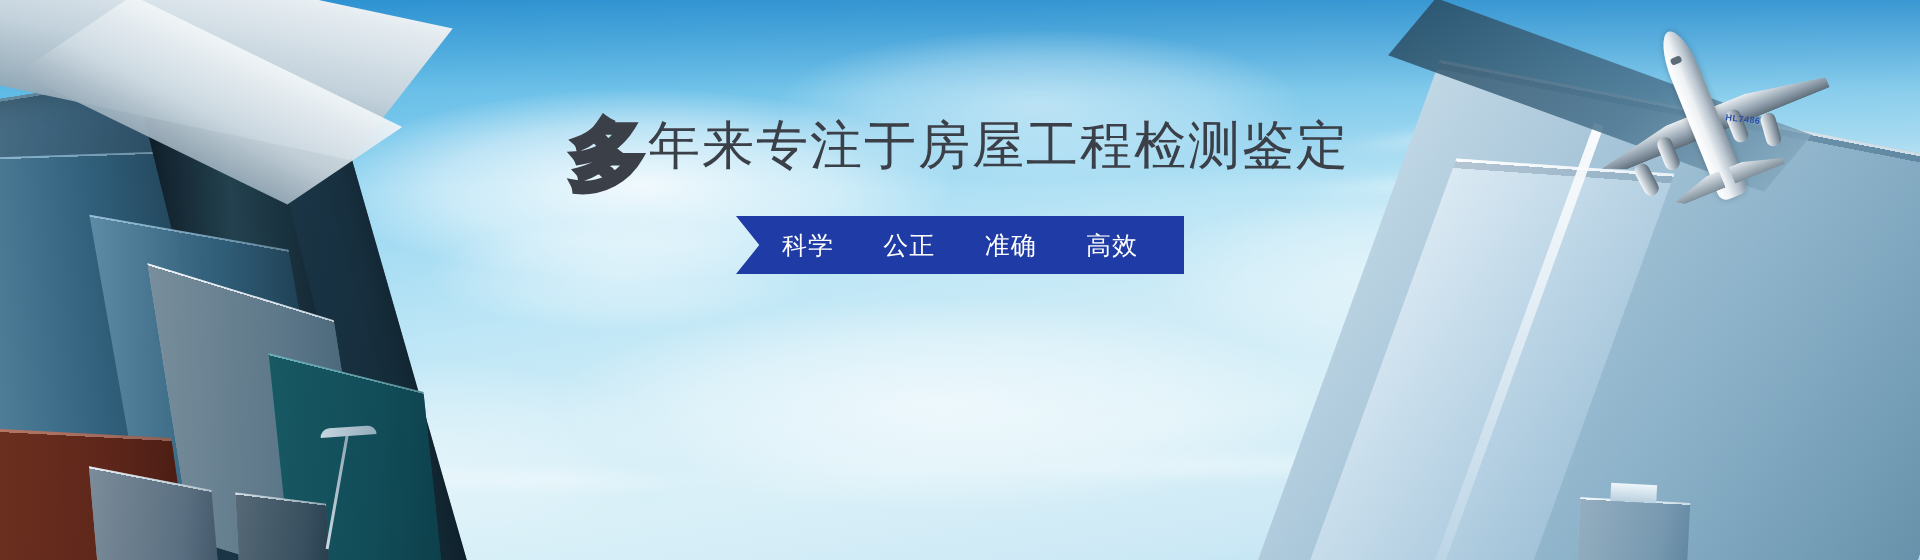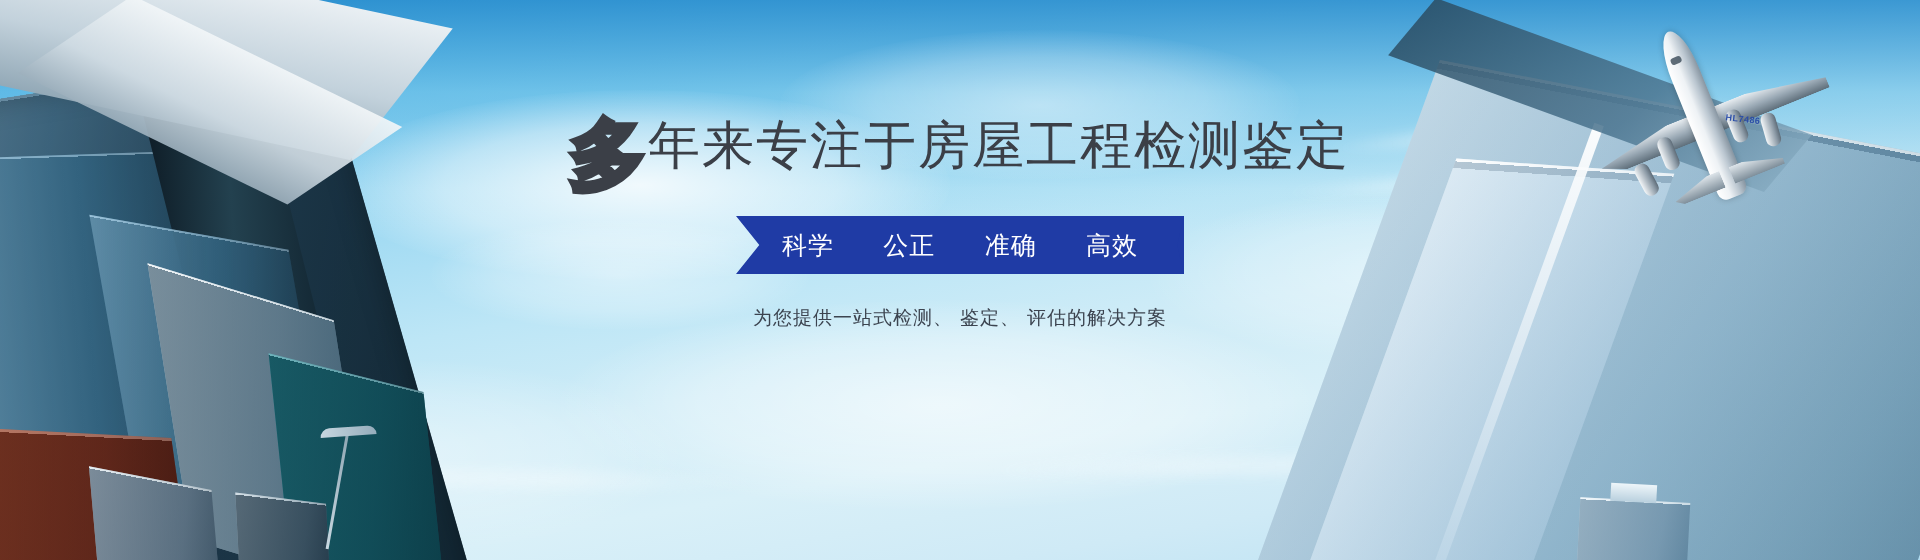--- a/index.html
+++ b/index.html
@@ -370,16 +370,15 @@
     <div class="ribbon-wrap">
       <div class="ribbon">
         <span class="ribbon-item">科学</span>
         <span class="ribbon-item">公正</span>
         <span class="ribbon-item">准确</span>
         <span class="ribbon-item">高效</span>
         <span class="ribbon-notch-right"></span>
       </div>
     </div>
 
-    <div class="subtitle">为您提供一站式检测、 鉴定、 评估的解决方案</div>
 
   </div>
 </div>
 
 </body></html>

